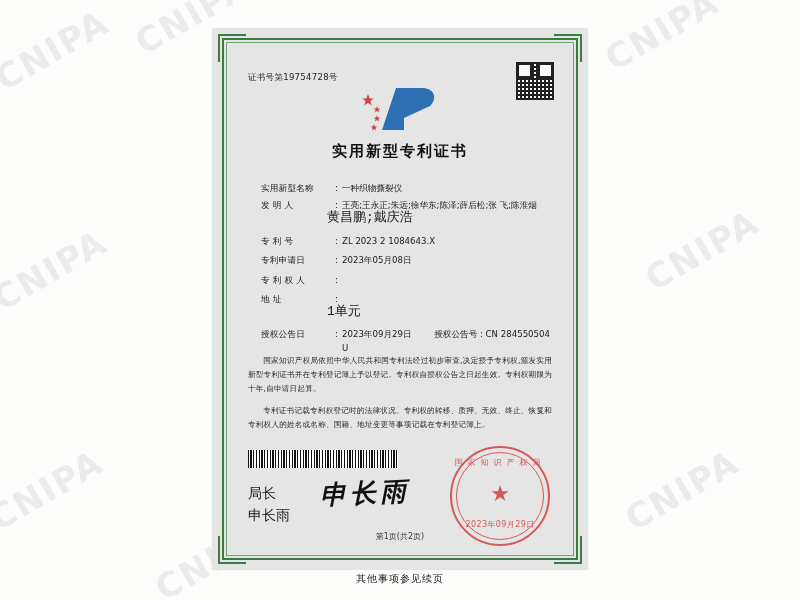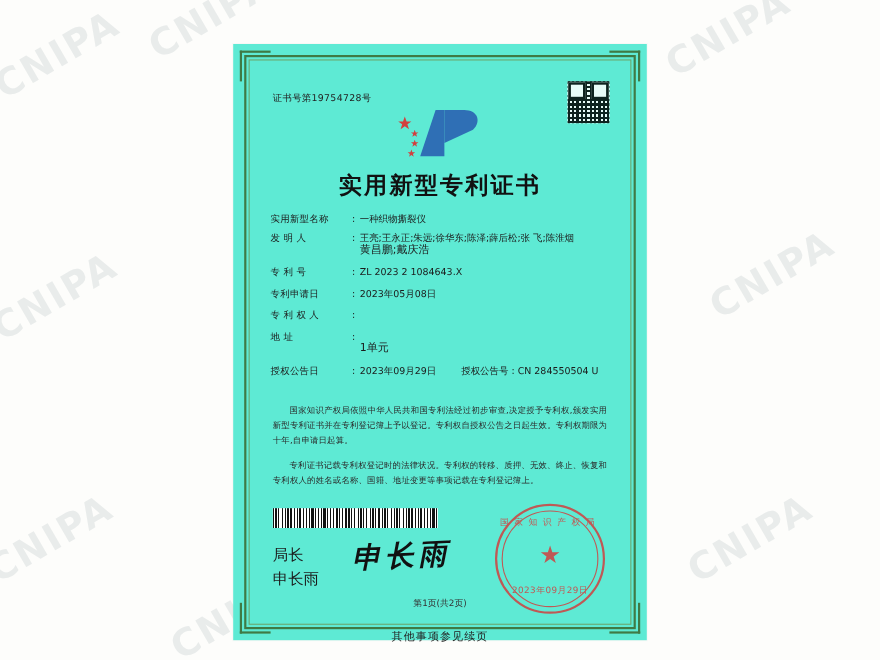--- a/index.html
+++ b/index.html
@@ -31,24 +31,24 @@
     letter-spacing: 2px;
     transform: rotate(-30deg);
     user-select: none;
     white-space: nowrap;
   }
 
   
   #sheet {
     position: absolute;
     left: 212px;
-    top: 40px;
+    top: 28px;
     width: 376px;
     height: 542px;
-    background: #5eead4;
+    background: #e5e5e5;
     box-shadow: 0 0 0 1px rgba(0,0,0,0.02);
   }
   .frame-outer {
     position: absolute;
     left: 10px;
     top: 10px;
     right: 10px;
     bottom: 10px;
     border: 2px solid #3f7a45;
   }
@@ -119,57 +119,59 @@
     width: 96px;
     height: 50px;
   }
 
   
   .title {
     position: absolute;
     left: 0; right: 0;
     top: 84px;
     text-align: center;
-    font-size: 21px;
+    font-size: 15px;
     font-weight: bold;
     letter-spacing: 2px;
     color: #111;
   }
 
   
   .fields {
     position: absolute;
     left: 4px;
     right: 4px;
     top: 124px;
     font-size: 8.6px;
     color: #1b1b1b;
     line-height: 1.45;
   }
   .frow {
     display: flex;
     align-items: flex-start;
     margin-bottom: 7px;
+    margin-left: 15px;
   }
   .flabel {
     width: 74px;
     flex: none;
     letter-spacing: 0.2px;
   }
   .fcolon { width: 7px; flex: none; }
   .fval {
     flex: 1;
     word-break: break-all;
   }
   .frow.tight { margin-bottom: 5px; }
   .fval2 {
     margin-left: 81px;
     margin-top: -5px;
     margin-bottom: 7px;
-    font-size: 10px;
+    font-size: 13px;
+    font-family: Liberation Mono, monospace;
   }
   .inline-extra {
     display: inline-block;
     margin-left: 20px;
     font-family: Liberation Mono, monospace;
   }
 
   
   .paras {
     position: absolute;

